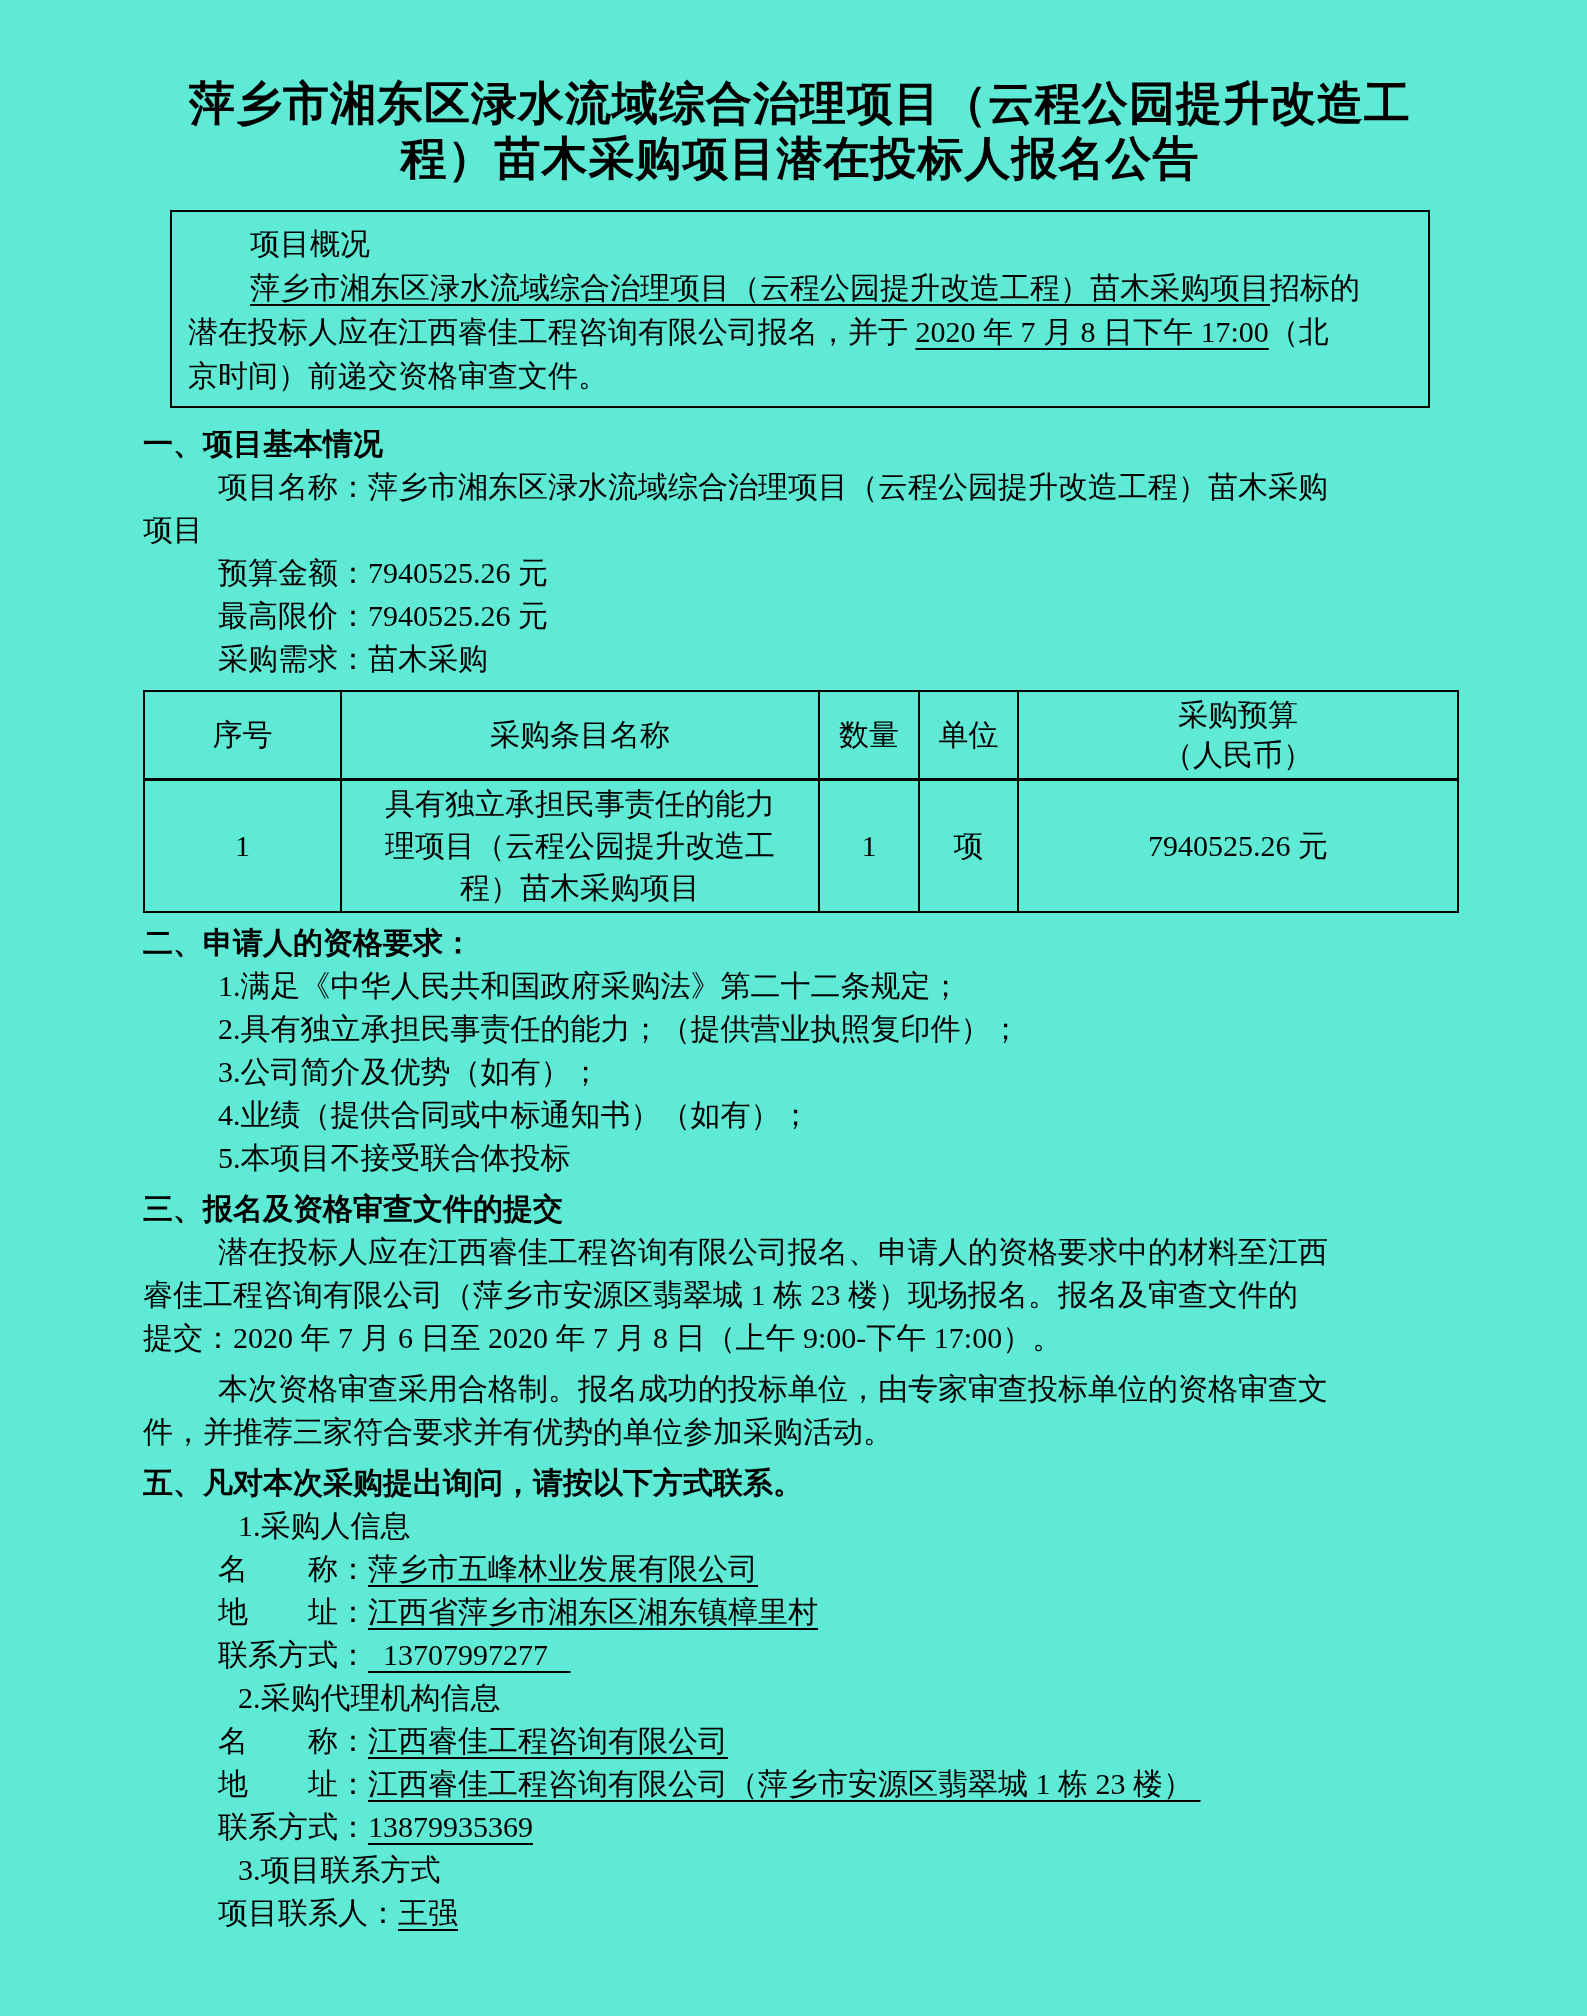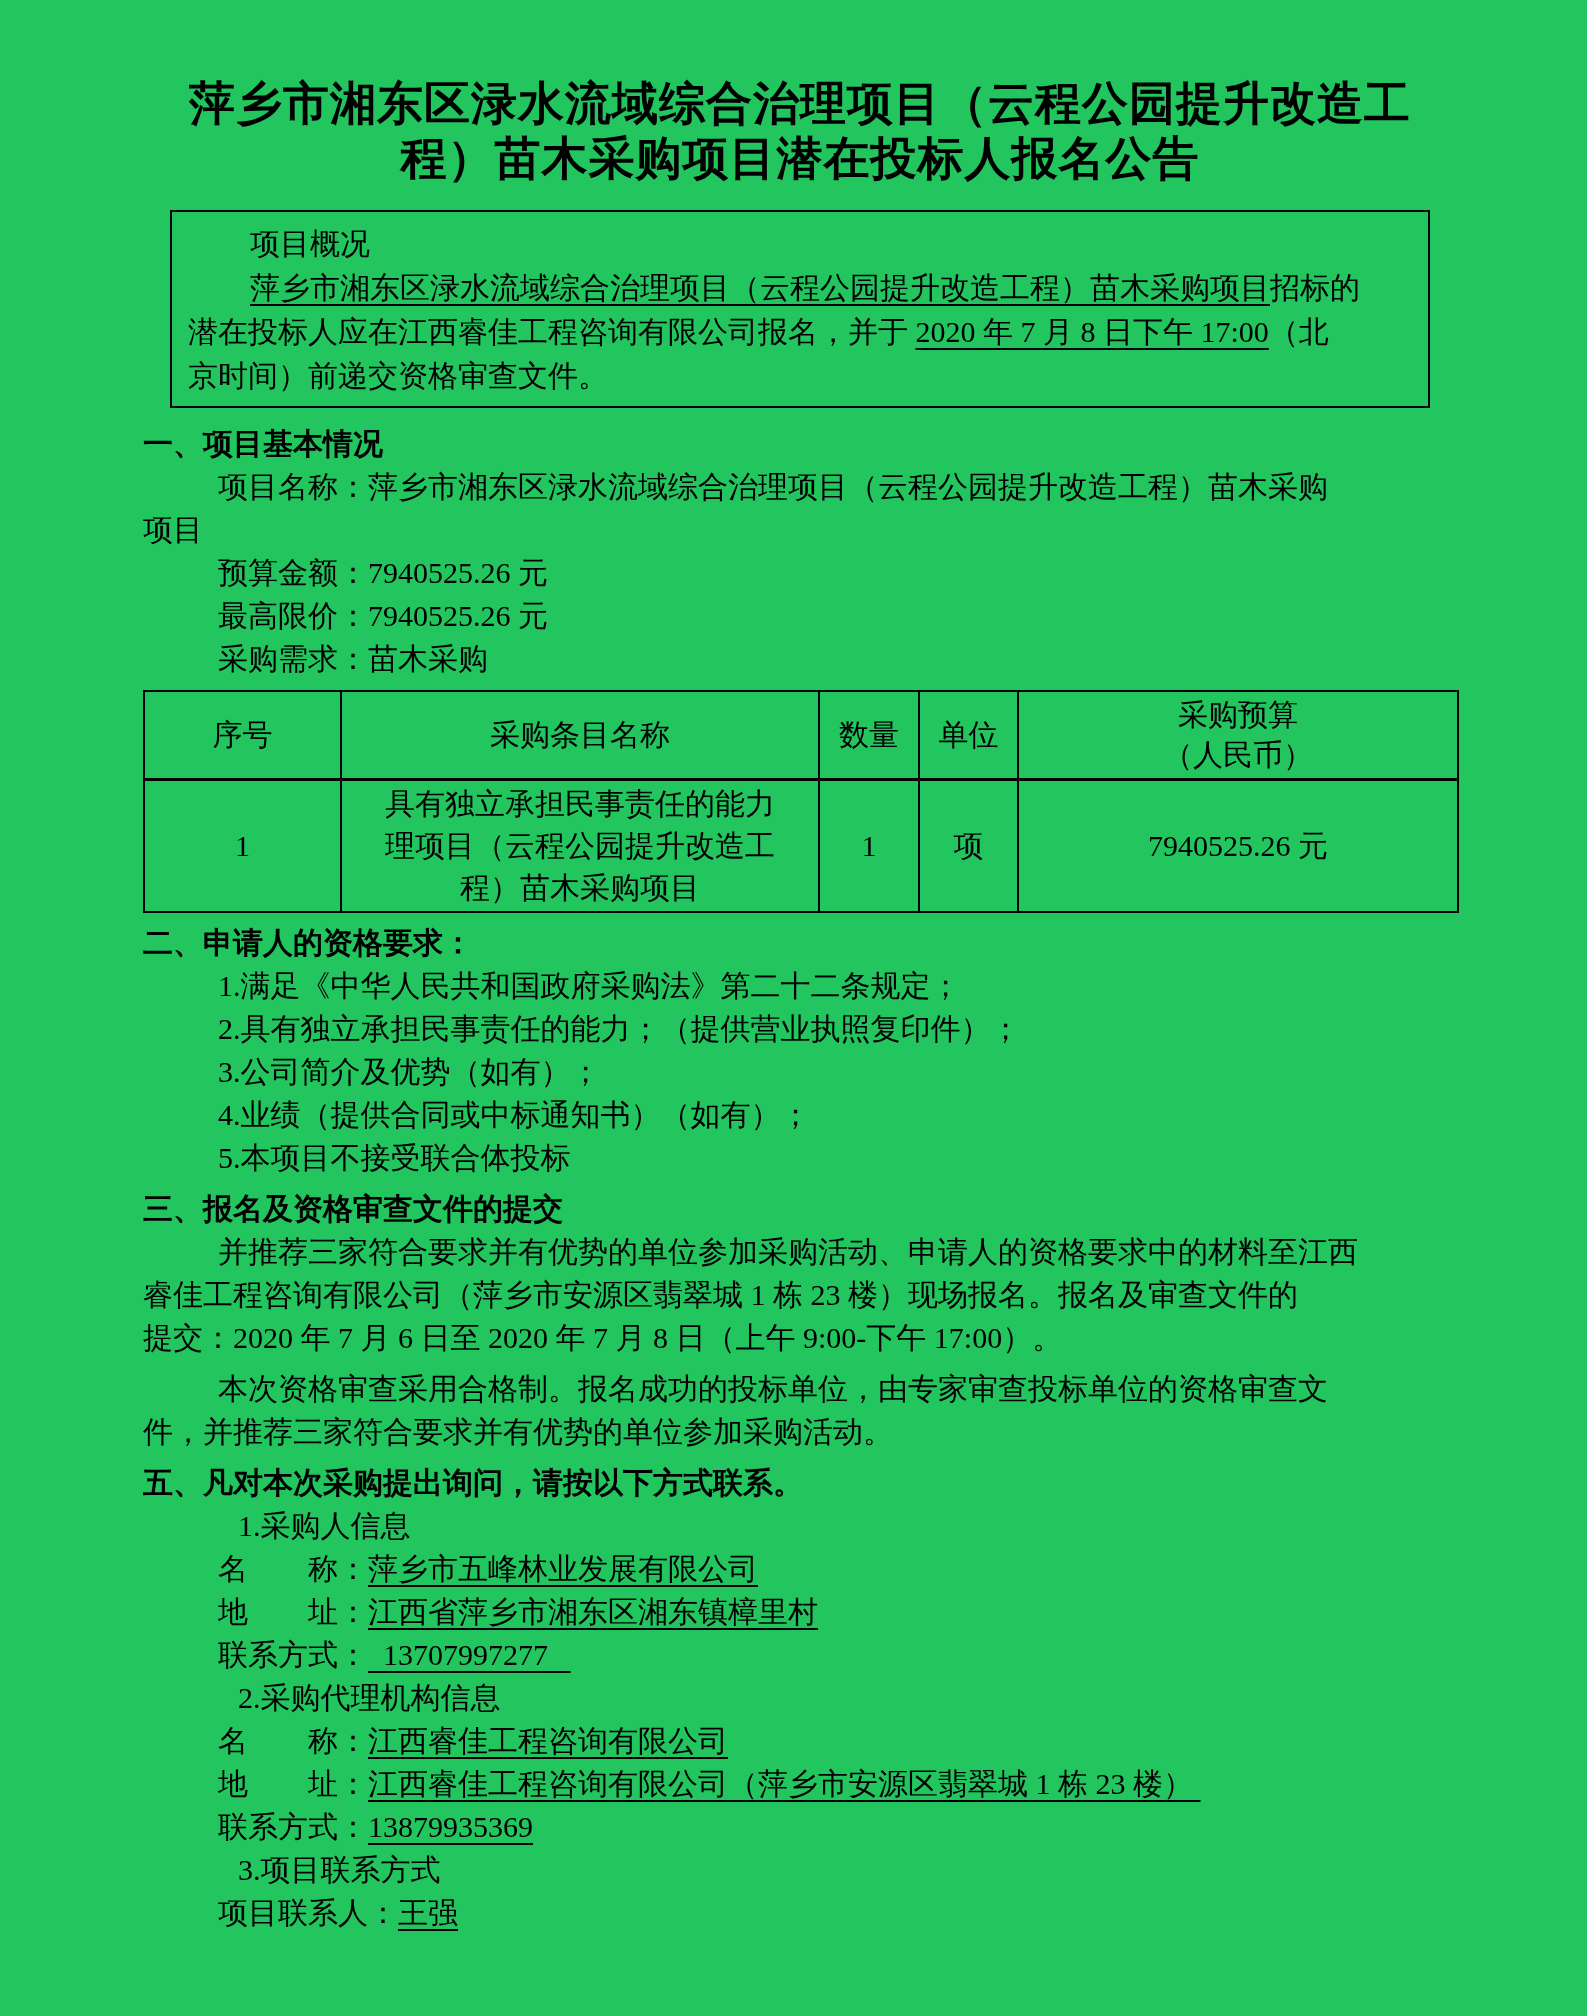--- a/index.html
+++ b/index.html
@@ -1,20 +1,20 @@
 <!DOCTYPE html>
 <html><head>
 <meta charset="utf-8">
 <style>
   * { margin:0; padding:0; box-sizing:border-box; }
   html,body { background:#ffffff; }
   .page {
     position:relative;
     width:1587px; height:2016px;
-    background:#22c55e;
+    background:#5eead4;
     color:#000000;
     font-family:"Liberation Serif","DejaVu Serif",serif;
     overflow:hidden;
   }
   .content { position:absolute; left:143px; top:76px; width:1314px; }
 
   .doc-title {
     text-align:center;
     font-size:46px;
     font-weight:bold;
@@ -137,21 +137,21 @@
       <div class="heading">二、申请人的资格要求：</div>
       <div class="body-line indent">1.满足《中华人民共和国政府采购法》第二十二条规定；</div>
       <div class="body-line indent">2.具有独立承担民事责任的能力；（提供营业执照复印件）；</div>
       <div class="body-line indent">3.公司简介及优势（如有）；</div>
       <div class="body-line indent">4.业绩（提供合同或中标通知书）（如有）；</div>
       <div class="body-line indent">5.本项目不接受联合体投标</div>
     </div>
 
     <div class="sec">
       <div class="heading">三、报名及资格审查文件的提交</div>
-      <div class="body-line indent">并推荐三家符合要求并有优势的单位参加采购活动、申请人的资格要求中的材料至江西</div>
+      <div class="body-line indent">潜在投标人应在江西睿佳工程咨询有限公司报名、申请人的资格要求中的材料至江西</div>
       <div class="body-line">睿佳工程咨询有限公司（萍乡市安源区翡翠城 1 栋 23 楼）现场报名。报名及审查文件的</div>
       <div class="body-line">提交：2020 年 7 月 6 日至 2020 年 7 月 8 日（上午 9:00-下午 17:00）。</div>
     </div>
 
     <div class="sec">
       <div class="body-line indent">本次资格审查采用合格制。报名成功的投标单位，由专家审查投标单位的资格审查文</div>
       <div class="body-line">件，并推荐三家符合要求并有优势的单位参加采购活动。</div>
     </div>
 
     <div class="sec">

